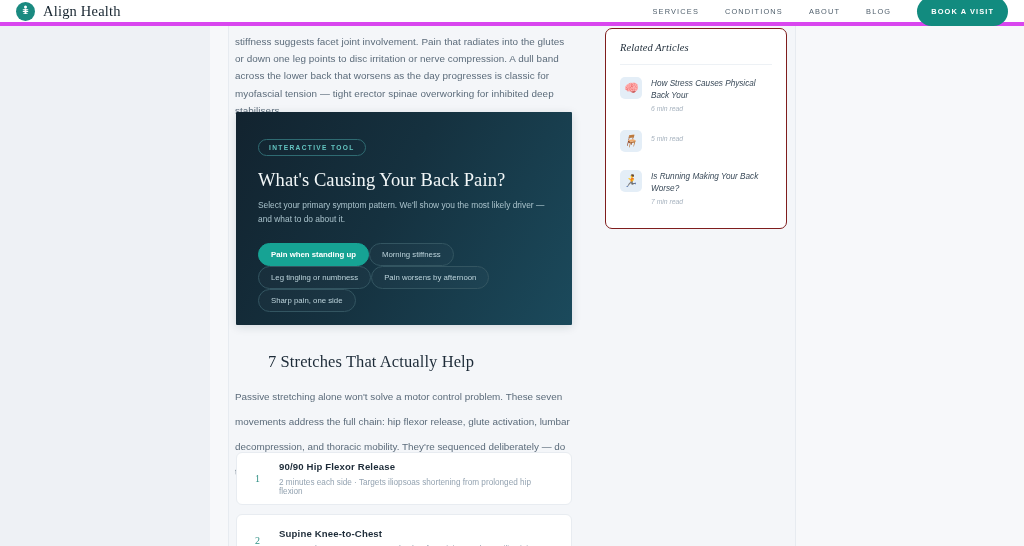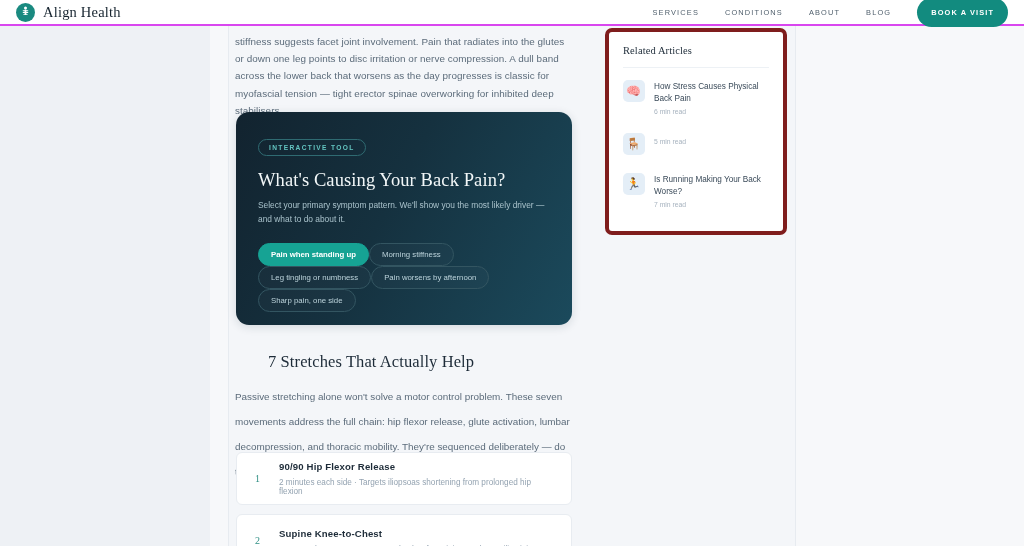--- a/index.html
+++ b/index.html
@@ -15,21 +15,21 @@
     background: #eef1f5;
   }
 
   
   .header {
     position: absolute; top: 0; left: 0;
     width: 1024px; height: 26px;
     background: #ffffff;
     display: flex; align-items: center;
     z-index: 20;
-    border-bottom: 2px solid #d946ef;
+    border-bottom: 4px solid #d946ef;
   }
   .brand { display: flex; align-items: center; gap: 8px; margin-left: 16px; }
   .logo-mark {
     width: 19px; height: 19px; border-radius: 50%;
     background: #1a8a80;
     display: flex; align-items: center; justify-content: center;
     flex: none;
   }
   .logo-mark svg { display: block; }
   .brand-name {
@@ -68,21 +68,21 @@
   
   .article { position: absolute; top: 33px; left: 235px; width: 338px; }
   .article p {
     font-size: 9.9px; line-height: 17.2px; color: #5b6b7a; letter-spacing: .05px;
   }
 
   
   .tool-card {
     position: absolute; top: 112px; left: 236px;
     width: 336px; height: 213px;
-    border-radius: 13px;
+    border-radius: 1px;
     background: linear-gradient(118deg, #12232f 0%, #15313f 45%, #1b4a5c 100%);
     overflow: hidden;
     box-shadow: 0 2px 10px rgba(18,40,55,.14);
   }
   .tool-inner { padding: 24px 22px 0 22px; }
   .pill-tag {
     display: inline-block;
     border: 1px solid #2f6b72;
     color: #63c4c0;
     font-size: 6.6px; letter-spacing: 1.35px; text-transform: uppercase;
@@ -128,22 +128,23 @@
     font-family: "Liberation Serif", serif;
     font-size: 10px; color: #2f8f84; width: 24px; flex: none;
   }
   .s-name { font-size: 9.6px; font-weight: bold; color: #1d2b38; letter-spacing: .15px; }
   .s-meta { font-size: 8.2px; color: #94a3b1; margin-top: 6px; }
 
   
   .sidebar {
     position: absolute; top: 28px; left: 605px;
     width: 182px; background: #ffffff;
-    border: 4px solid #7f1d1d; border-radius: 7px;
+    border: 1px solid #7f1d1d; border-radius: 7px;
     padding: 13px 14px 14px 14px;
+    font-style: italic;
   }
   .side-title {
     font-family: "Liberation Serif", serif;
     font-size: 10.5px; color: #1d2b38; letter-spacing: .1px;
   }
   .side-rule { height: 1px; background: #edf1f5; margin: 11px 0 3px 0; }
   .side-item { display: flex; gap: 9px; padding: 9px 0; align-items: flex-start; cursor: pointer; }
   .thumb {
     width: 22px; height: 22px; border-radius: 5px;
     background: #e4eef7; flex: none;
@@ -227,21 +228,21 @@
     </div>
   </div>
 
   <div class="sidebar">
     <div class="side-title">Related Articles</div>
     <div class="side-rule"></div>
 
     <div class="side-item">
       <div class="thumb">🧠</div>
       <div class="side-txt">
-        <div class="side-headline">How Stress Causes Physical Back Pain</div>
+        <div class="side-headline">How Stress Causes Physical Back Your</div>
         <div class="side-read">6 min read</div>
       </div>
     </div>
 
     <div class="side-item">
       <div class="thumb">🪑</div>
       <div class="side-txt">
         <div class="side-read">5 min read</div>
       </div>
     </div>

